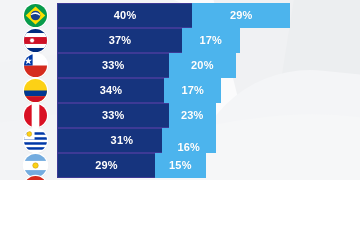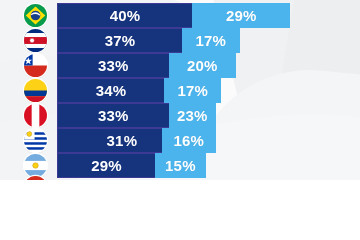--- a/index.html
+++ b/index.html
@@ -119,21 +119,21 @@
   .seg-dark {
     background: #16347e;
     border: 1px solid #3d3a96;
     border-right: none;
   }
   .seg-light {
     background: #4cb4ed;
   }
   .seg-label {
     color: #ffffff;
-    font-size: 15px;
+    font-size: 11px;
     font-weight: bold;
     letter-spacing: 0.2px;
     line-height: 1;
     white-space: nowrap;
     text-shadow: 0 0 1px rgba(0,0,0,0.10);
   }
 
   
   .flag-peek {
     position: absolute;
@@ -260,21 +260,21 @@
       <rect y="13.8" width="24" height="2.6" fill="#0038a8"></rect>
       <rect y="19" width="24" height="2.6" fill="#0038a8"></rect>
       <rect x="0" y="0" width="11" height="11" fill="#ffffff"></rect>
       <circle cx="5.5" cy="5.2" r="2.6" fill="#fcd116" stroke="#b07d00" stroke-width="0.4"></circle>
     </svg>
         </div>
         <div class="bar-track">
           <div class="seg seg-dark" style="width: 104.78px; padding-left: 24px;">
             <span class="seg-label">31%</span>
           </div>
-          <div class="seg seg-light" style="width: 54.08px;">
+          <div class="seg seg-light" style="width: 54.08px; align-items: flex-end;">
             <span class="seg-label">16%</span>
           </div>
         </div>
       </div>
       <div class="row" style="top: 153px;">
         <div class="flag">
     <svg viewBox="0 0 24 24">
       <rect width="24" height="24" fill="#ffffff"></rect>
       <rect y="0" width="24" height="7.2" fill="#74acdf"></rect>
       <rect y="16.8" width="24" height="7.2" fill="#74acdf"></rect>

